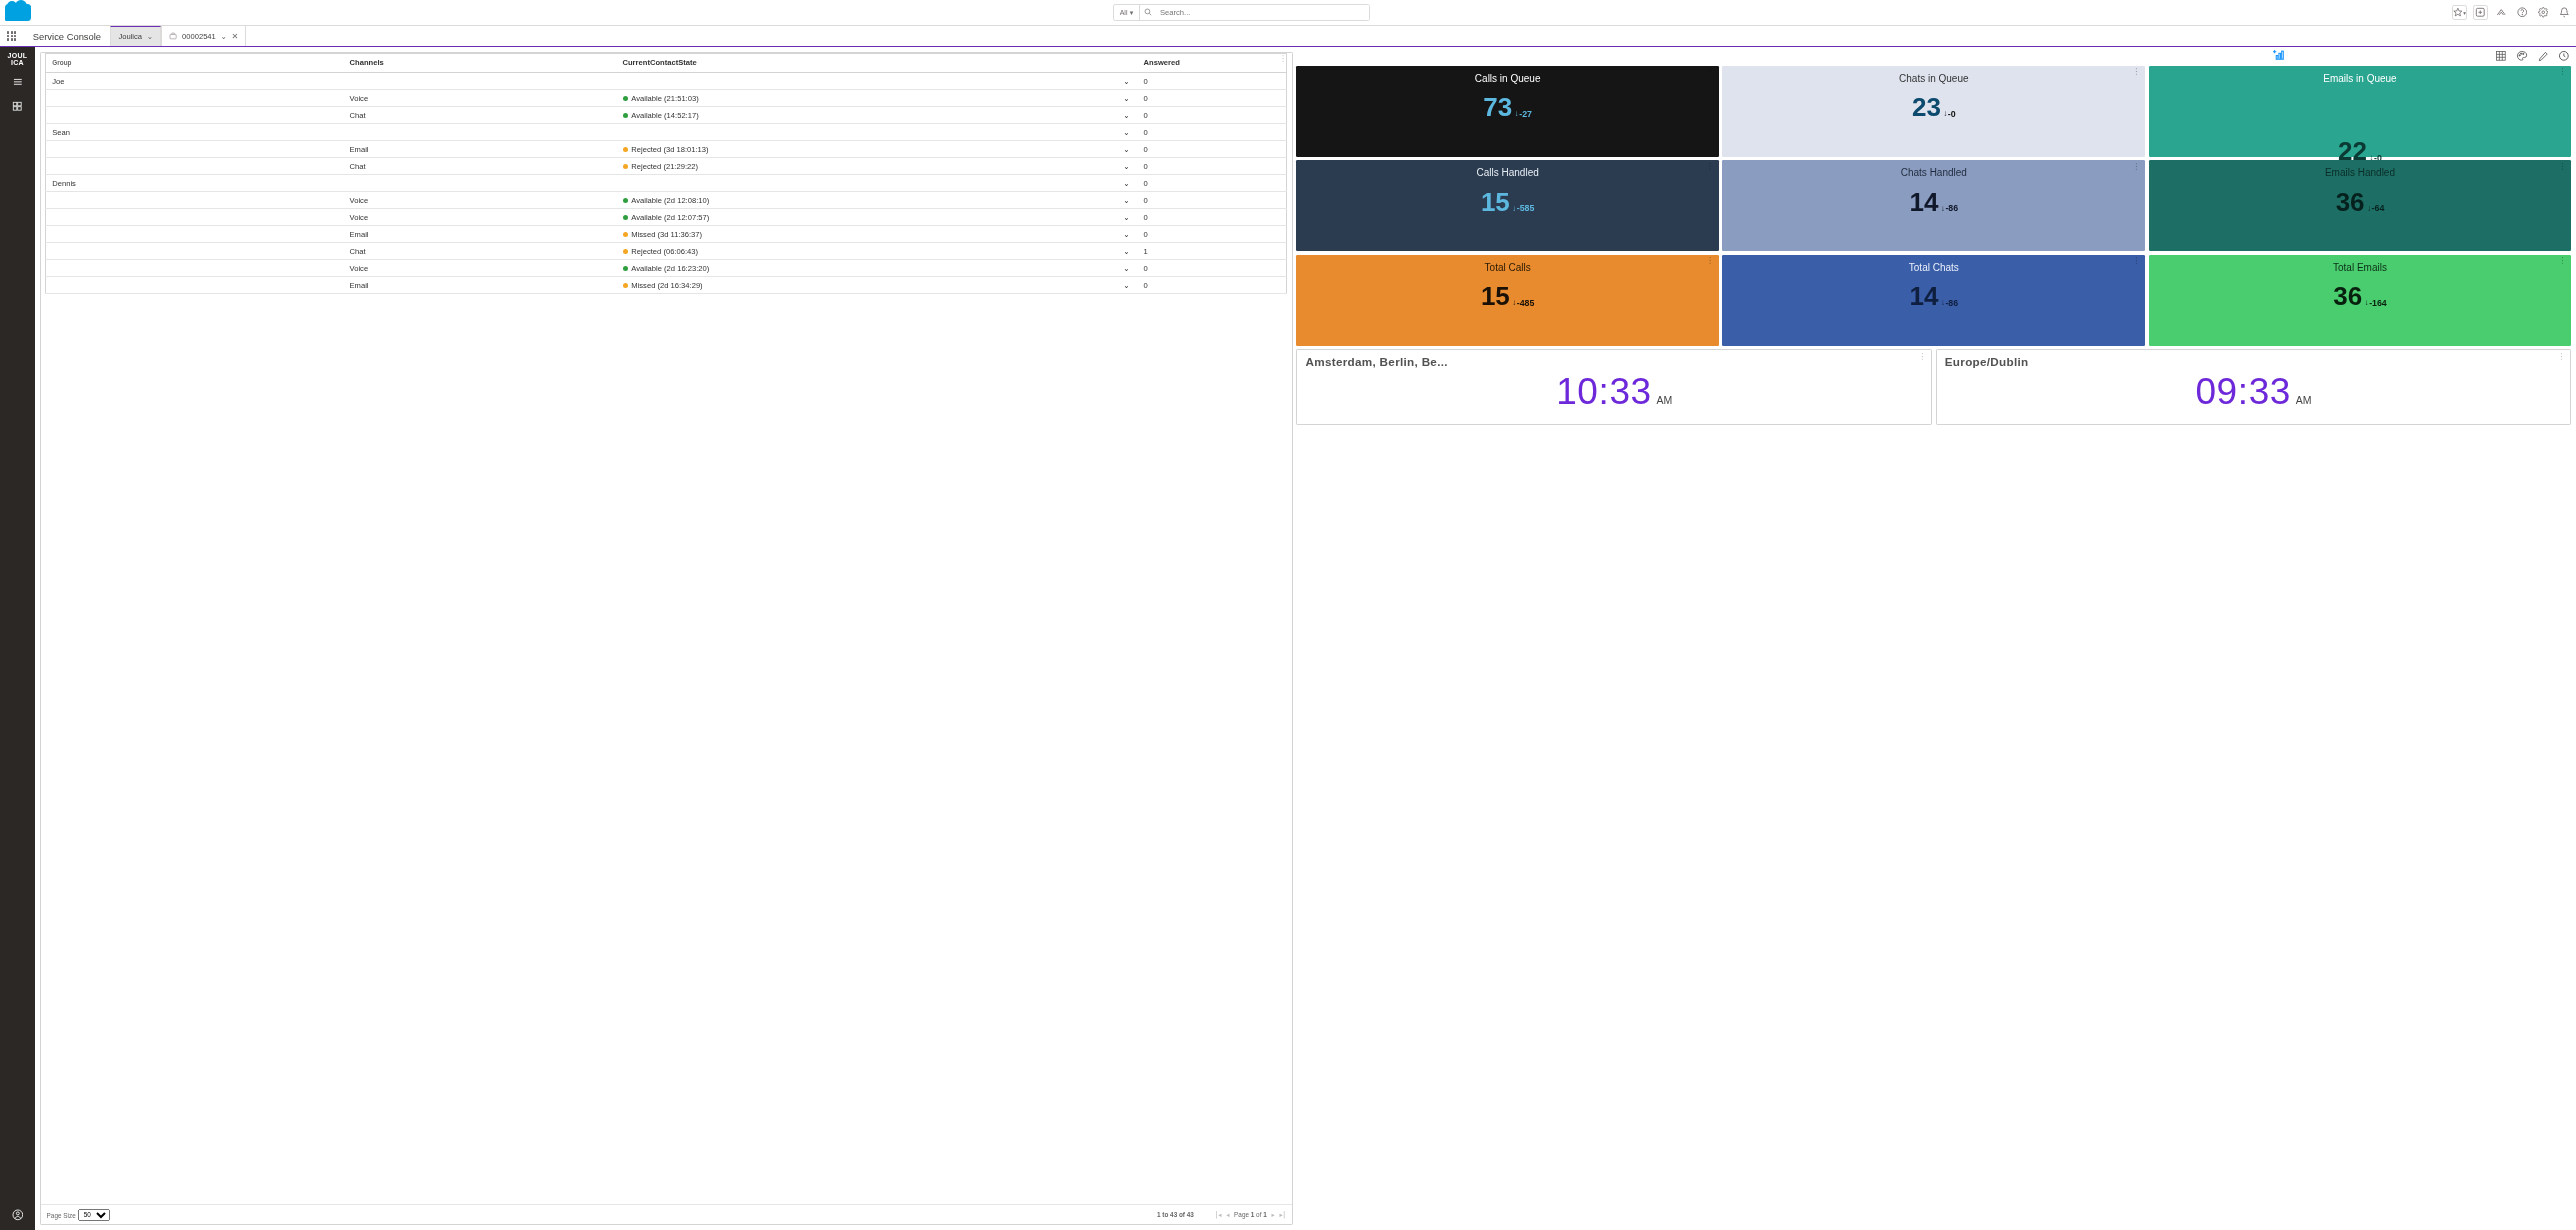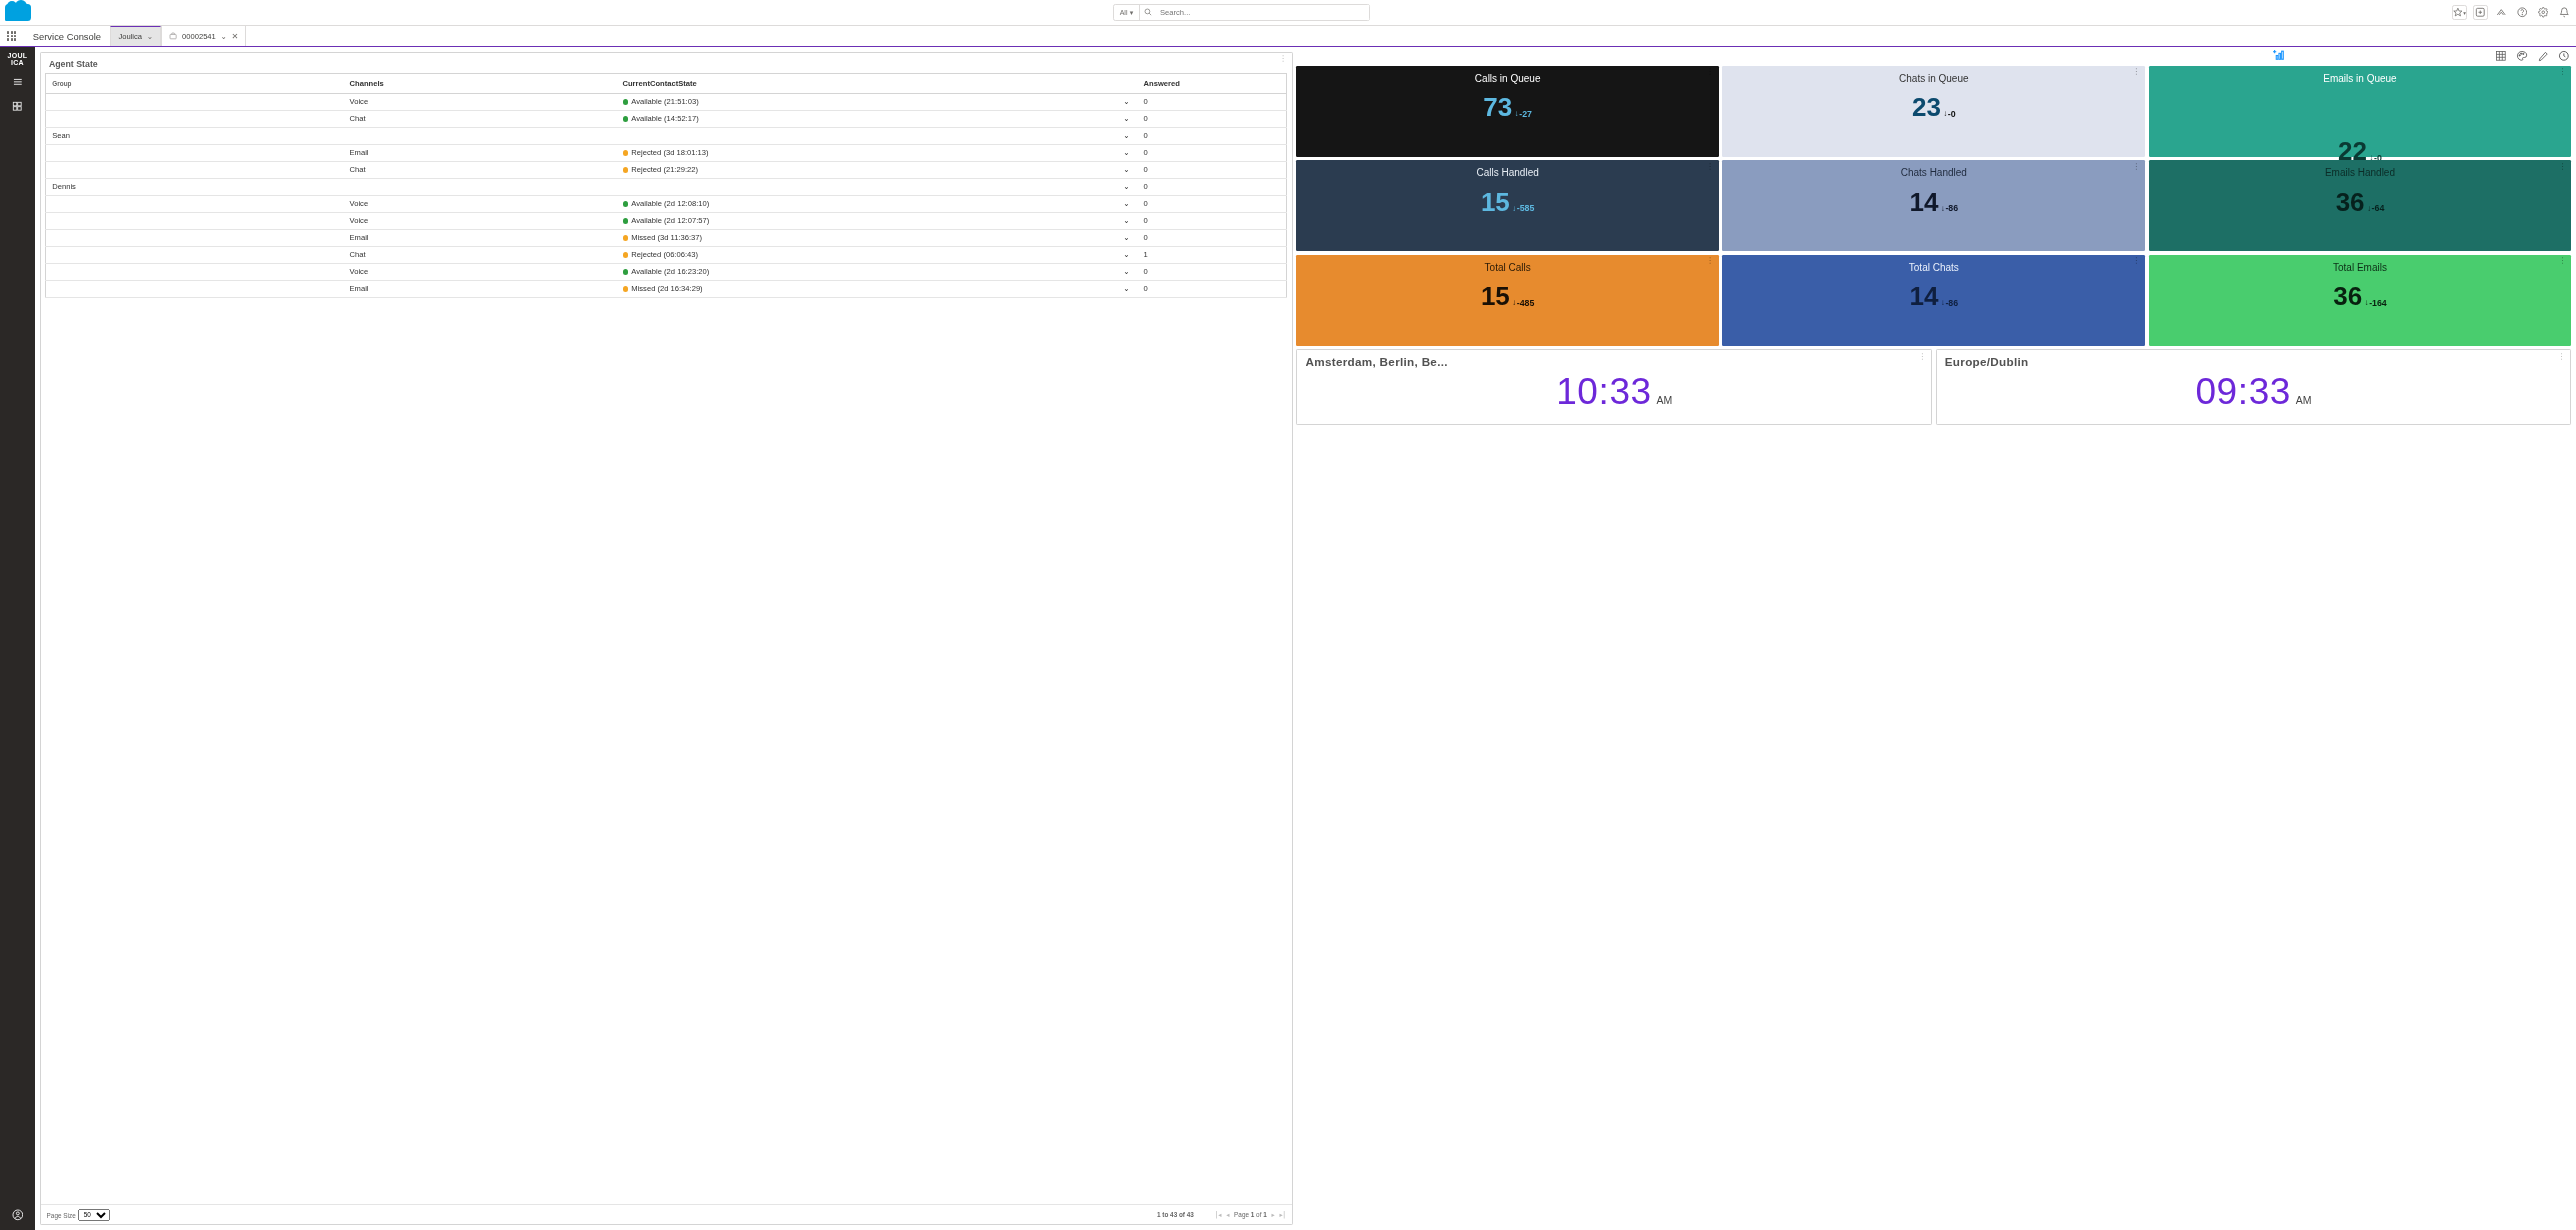--- a/index.html
+++ b/index.html
@@ -256,33 +256,39 @@
       <div class="tb-icon">
         <svg width="11.7" height="11.7" viewBox="0 0 24 24" stroke="currentColor" stroke-width="2" fill="none">
             <circle cx="12" cy="12" r="9"></circle>
             <polyline points="12 7 12 12 15 14"></polyline>
           </svg>
       </div>
     </div>
 
     <div class="agent-panel">
       <div class="panel-menu">⋮</div>
-      <div class="panel-title">Agent State</div>
       <div class="table-wrap">
         <table class="agent-table">
           <thead>
             <tr>
               <th class="small" style="width:24%">Group</th>
               <th style="width:22%">Channels</th>
               <th style="width:36%">CurrentContactState</th>
               <th style="width:6%"></th>
               <th style="width:12%">Answered</th>
             </tr>
           </thead>
           <tbody id="agent-tbody">
+              <tr class="group-row">
+                <td>Joe</td>
+                <td></td>
+                <td></td>
+                <td class="chev-cell">⌄</td>
+                <td class="ans-cell">0</td>
+              </tr>
               <tr>
                 <td></td>
                 <td>Voice</td>
                 <td><span class="state-dot dot-green"></span>Available (21:51:03)</td>
                 <td class="chev-cell">⌄</td>
                 <td class="ans-cell">0</td>
               </tr>
               <tr>
                 <td></td>
                 <td>Chat</td>

